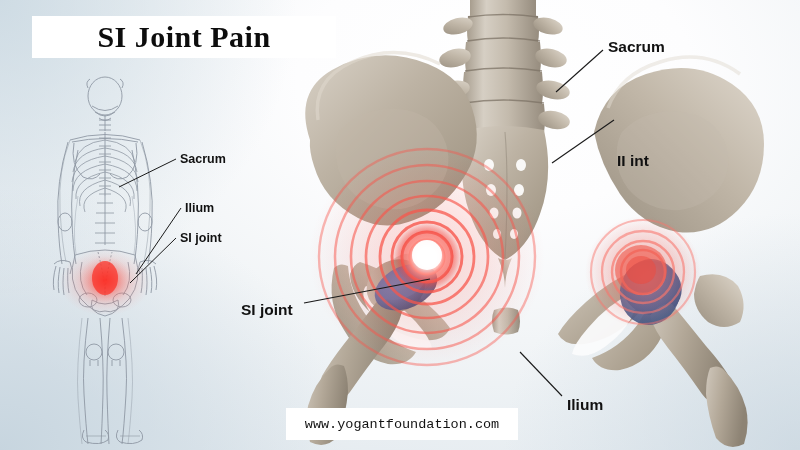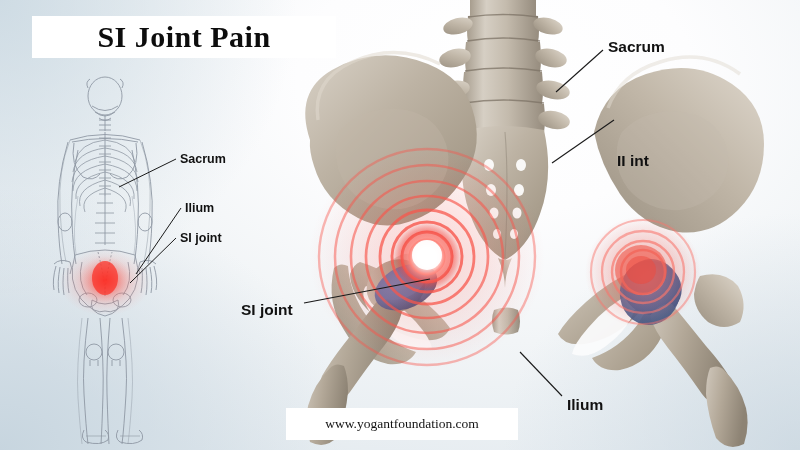--- a/index.html
+++ b/index.html
@@ -108,21 +108,21 @@
   
   .url-banner {
     position: absolute;
     left: 286px; top: 408px;
     width: 232px; height: 32px;
     background: #ffffff;
     display: flex; align-items: center; justify-content: center;
     z-index: 40;
   }
   .url-banner .url-text {
-    font-family: Liberation Serif, serif;
+    font-family: Liberation Mono, monospace;
     font-size: 13.5px;
     color: #131313;
     white-space: nowrap;
   }
 
   
   .art { position: absolute; left: 0; top: 0; width: 800px; height: 450px; }
 
   
   .lbl {

